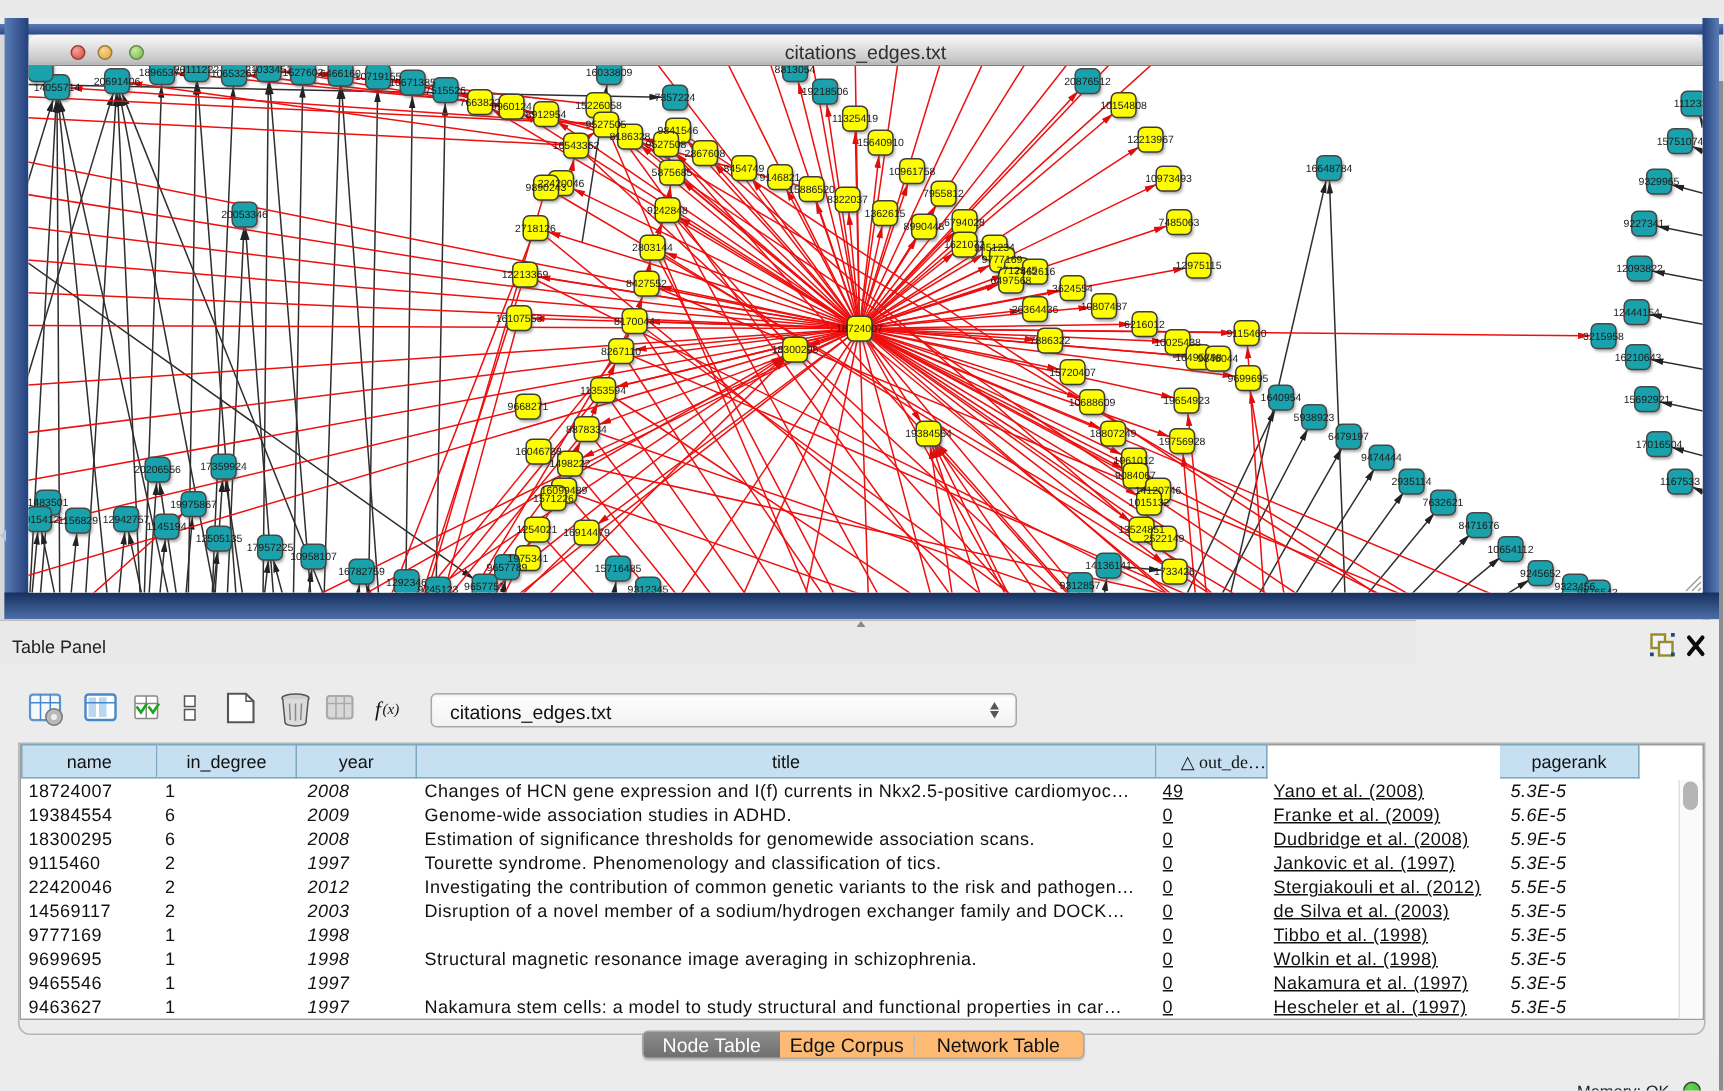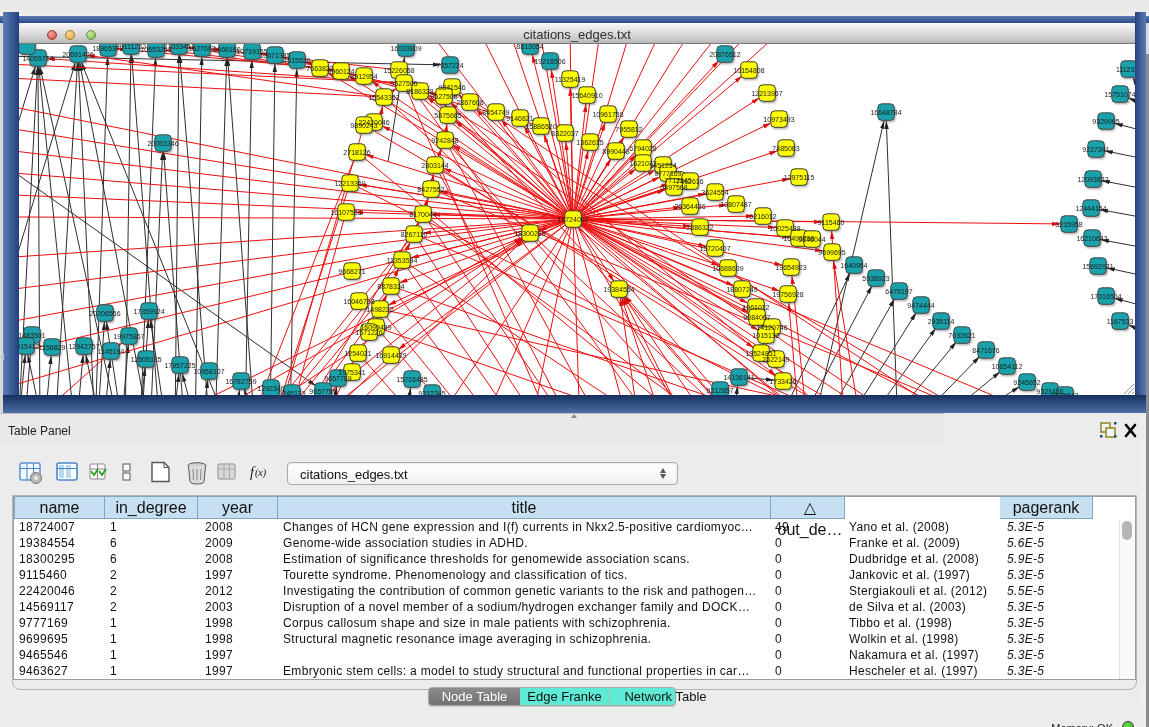--- a/index.html
+++ b/index.html
@@ -44,35 +44,35 @@
 #combo .up { position:absolute; right:11px; top:5px; width:0;height:0;
   border-left:3.5px solid transparent;border-right:3.5px solid transparent;
   border-bottom:5px solid #555; }
 #combo .dn { position:absolute; right:11px; bottom:5px; width:0;height:0;
   border-left:3.5px solid transparent;border-right:3.5px solid transparent;
   border-top:5px solid #555; }
 
 #tbl { position:absolute; left:13px; top:484px; width:1123px; height:184px;
   background:#fff; border:1px solid #9d9d9d; }
 .th { position:absolute; top:484px; height:23px; background:#c6e0f2;
-  border:1px solid #7fa8c0; border-left:none; font-size:16px; color:#111;
+  border:1px solid #7fa8c0; border-left:none; font-size:12px; color:#111;
   text-align:center; line-height:22px; }
 .th.first { border-left:1px solid #7fa8c0; }
 .trow { position:absolute; left:14px; width:1105px; height:16px; font-size:12px; letter-spacing:0.32px; color:#111; }
 .trow span { position:absolute; top:1px; white-space:nowrap; overflow:hidden; }
-.c1 { left:5px; } .c2 { left:96px; } .c3 { left:191px; } .c4 { left:269px; width:492px; }
-.c5 { left:761px; } .c6 { left:835px; width:160px; } .c7 { left:993px;font-style:italic; }
+.c1 { left:5px; } .c2 { left:96px; } .c3 { left:191px;font-style:italic; } .c4 { left:269px; width:492px; }
+.c5 { left:761px;text-decoration:underline; } .c6 { left:835px; width:160px;text-decoration:underline; } .c7 { left:993px;font-style:italic; }
 
 #vscroll { position:absolute; left:1119px; top:508px; width:16px; height:159px; background:#fafafa;
   border-left:1px solid #e0e0e0; }
 #vthumb { position:absolute; left:1122px; top:509px; width:10px; height:19px; background:#b5b5b5;
   border-radius:5px; }
 
-#tabs { position:absolute; left:428px; top:675px; width:248px; height:19px;
-  background:#5eead4; border:1px solid #a8a8a8; border-radius:4px;
+#tabs { position:absolute; left:428px; top:675px; width:295px; height:19px;
+  background:#fdba74; border:1px solid #a8a8a8; border-radius:4px;
   box-shadow:0 1px 1px rgba(0,0,0,0.15); font-size:13px; }
 #tabs .seg { position:absolute; top:0; height:17px; line-height:17px; text-align:center; color:#111; }
 #tabs .sel { background:linear-gradient(#8c8c8c,#6f6f6f); color:#fff; border-radius:3px 0 0 3px; }
 #tabs .sep { position:absolute; top:2px; width:1px; height:13px; background:#bbb; }
 
 #mem { position:absolute; right:36px; top:710px; font-size:11px; color:#222; }
 #memdot { position:absolute; right:15px; top:709px; width:12px; height:12px; border-radius:50%;
   background:radial-gradient(circle at 38% 32%, #66d64f, #2eb81e); border:1px solid #3a3a3a; }
 .rstrip { position:absolute; left:1140px; top:401px; width:6px; height:294px; background:#ededed; }
 #tblwrap { position:absolute; left:12px; top:483px; width:1125px; height:195px;
@@ -859,21 +859,21 @@
       <span class="ct">citations_edges.txt</span>
       <span class="up"></span>
       <span class="dn"></span>
     </div>
   <div id="tblwrap"></div>
   <div id="tbl"></div>
   <div class="th first" style="left:14px; width:91px;">name</div>
   <div class="th" style="left:105px; width:93px;">in_degree</div>
   <div class="th" style="left:198px; width:80px;">year</div>
   <div class="th" style="left:278px; width:493px;">title</div>
-  <div class="th" style="left:771px; width:74px; text-align:center; padding-left:5px;">△ out_de…</div>
+  <div class="th" style="left:771px; width:74px; text-align:right; padding-left:5px;font-family:Liberation Serif, serif;">△ out_de…</div>
   <div class="th" style="left:1000px; width:93px;">pagerank</div>
   <div class="trow" style="top:507px">
       <span class="c1">18724007</span>
       <span class="c2">1</span>
       <span class="c3">2008</span>
       <span class="c4">Changes of HCN gene expression and I(f) currents in Nkx2.5-positive cardiomyoc…</span>
       <span class="c5">49</span>
       <span class="c6">Yano et al. (2008)</span>
       <span class="c7">5.3E-5</span>
     </div>
@@ -919,21 +919,20 @@
       <span class="c3">2003</span>
       <span class="c4">Disruption of a novel member of a sodium/hydrogen exchanger family and DOCK…</span>
       <span class="c5">0</span>
       <span class="c6">de Silva et al. (2003)</span>
       <span class="c7">5.3E-5</span>
     </div>
 <div class="trow" style="top:603px">
       <span class="c1">9777169</span>
       <span class="c2">1</span>
       <span class="c3">1998</span>
-      <span class="c4">Corpus callosum shape and size in male patients with schizophrenia.</span>
       <span class="c5">0</span>
       <span class="c6">Tibbo et al. (1998)</span>
       <span class="c7">5.3E-5</span>
     </div>
 <div class="trow" style="top:619px">
       <span class="c1">9699695</span>
       <span class="c2">1</span>
       <span class="c3">1998</span>
       <span class="c4">Structural magnetic resonance image averaging in schizophrenia.</span>
       <span class="c5">0</span>
@@ -945,28 +944,28 @@
       <span class="c2">1</span>
       <span class="c3">1997</span>
       <span class="c5">0</span>
       <span class="c6">Nakamura et al. (1997)</span>
       <span class="c7">5.3E-5</span>
     </div>
 <div class="trow" style="top:651px">
       <span class="c1">9463627</span>
       <span class="c2">1</span>
       <span class="c3">1997</span>
-      <span class="c4">Embryonic stem cells: a model to study structural and functional properties in car…</span>
+      <span class="c4">Nakamura stem cells: a model to study structural and functional properties in car…</span>
       <span class="c5">0</span>
       <span class="c6">Hescheler et al. (1997)</span>
       <span class="c7">5.3E-5</span>
     </div>
   <div id="vscroll"></div>
     <div id="vthumb"></div>
   <div id="tabs">
     <div class="seg sel" style="left:0; width:91px;">Node Table</div>
-    <div class="seg" style="left:91px; width:89px;">Edge Franke</div>
+    <div class="seg" style="left:91px; width:89px;">Edge Corpus</div>
     <div class="seg" style="left:180px; width:113px;">Network Table</div>
     <div class="sep" style="left:180px;"></div>
   </div>
   <div id="mem">Memory: OK</div>
     <div id="memdot"></div>
   <div class="rstrip"></div>
 </div>
 </body></html>

